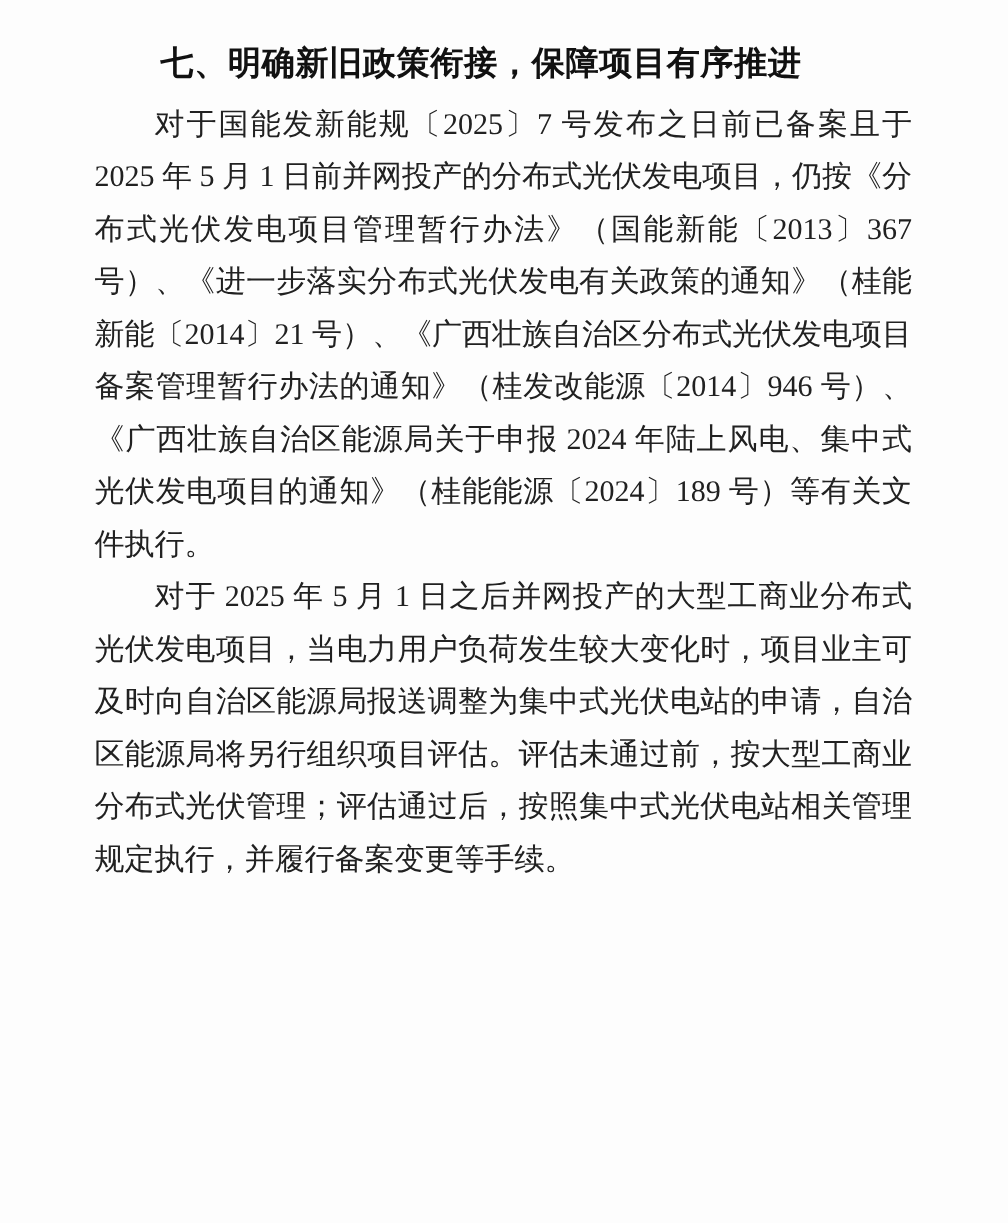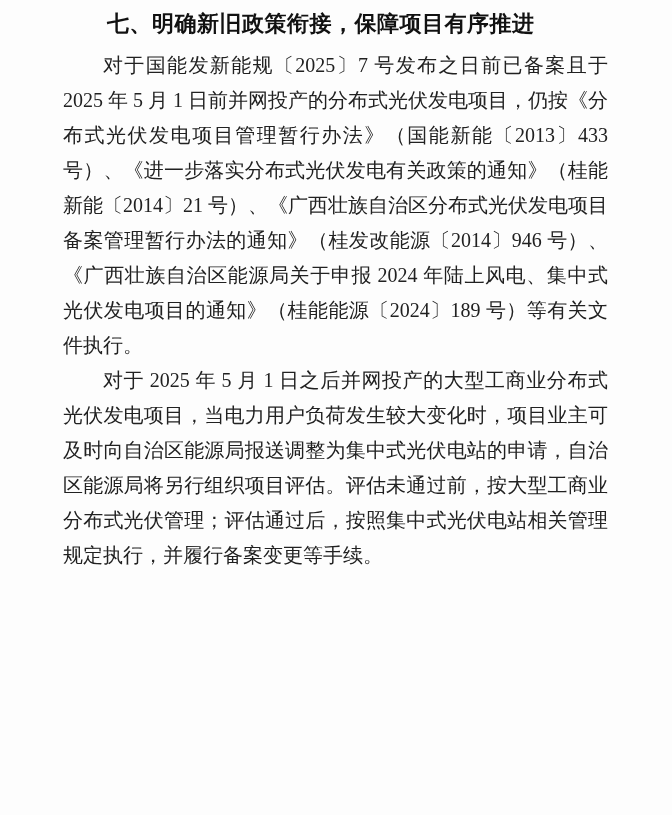--- a/index.html
+++ b/index.html
@@ -5,21 +5,21 @@
   html, body {
     margin: 0;
     padding: 0;
     background: #ffffff;
   }
   .page {
     position: relative;
     width: 672px;
     height: 815px;
     box-sizing: border-box;
-    padding: 6px 64px 0 63px;
+    padding: 24px 64px 0 63px;
     background: #fdfdfd;
     overflow: hidden;
   }
   .doc-heading {
     margin: 0 0 6px 0;
     font-family: "Liberation Sans", sans-serif;
     font-weight: 700;
     font-size: 22px;
     line-height: 36px;
     color: #111111;
@@ -35,15 +35,15 @@
     text-align: justify;
     text-justify: inter-ideograph;
     text-indent: 2em;
   }
 </style>
 </head>
 <body>
 
 <div class="page">
   <h1 class="doc-heading">七、明确新旧政策衔接，保障项目有序推进</h1>
-  <p class="doc-paragraph">对于国能发新能规〔2025〕7 号发布之日前已备案且于 2025 年 5 月 1 日前并网投产的分布式光伏发电项目，仍按《分布式光伏发电项目管理暂行办法》（国能新能〔2013〕433 号）、《进一步落实分布式光伏发电有关政策的通知》（桂能新能〔2014〕21 号）、《广西壮族自治区分布式光伏发电项目备案管理暂行办法的通知》（桂发改能源〔2014〕946 号）、《广西壮族自治区能源局关于申报 2024 年陆上风电、集中式光伏发电项目的通知》（桂能能源〔2024〕189 号）等有关文件执行。</p>
+  <p class="doc-paragraph">对于国能发新能规〔2025〕7 号发布之日前已备案且于 2025 年 5 月 1 日前并网投产的分布式光伏发电项目，仍按《分布式光伏发电项目管理暂行办法》（国能新能〔2013〕367 号）、《进一步落实分布式光伏发电有关政策的通知》（桂能新能〔2014〕21 号）、《广西壮族自治区分布式光伏发电项目备案管理暂行办法的通知》（桂发改能源〔2014〕946 号）、《广西壮族自治区能源局关于申报 2024 年陆上风电、集中式光伏发电项目的通知》（桂能能源〔2024〕189 号）等有关文件执行。</p>
   <p class="doc-paragraph">对于 2025 年 5 月 1 日之后并网投产的大型工商业分布式光伏发电项目，当电力用户负荷发生较大变化时，项目业主可及时向自治区能源局报送调整为集中式光伏电站的申请，自治区能源局将另行组织项目评估。评估未通过前，按大型工商业分布式光伏管理；评估通过后，按照集中式光伏电站相关管理规定执行，并履行备案变更等手续。</p>
 </div>
 
 </body></html>

